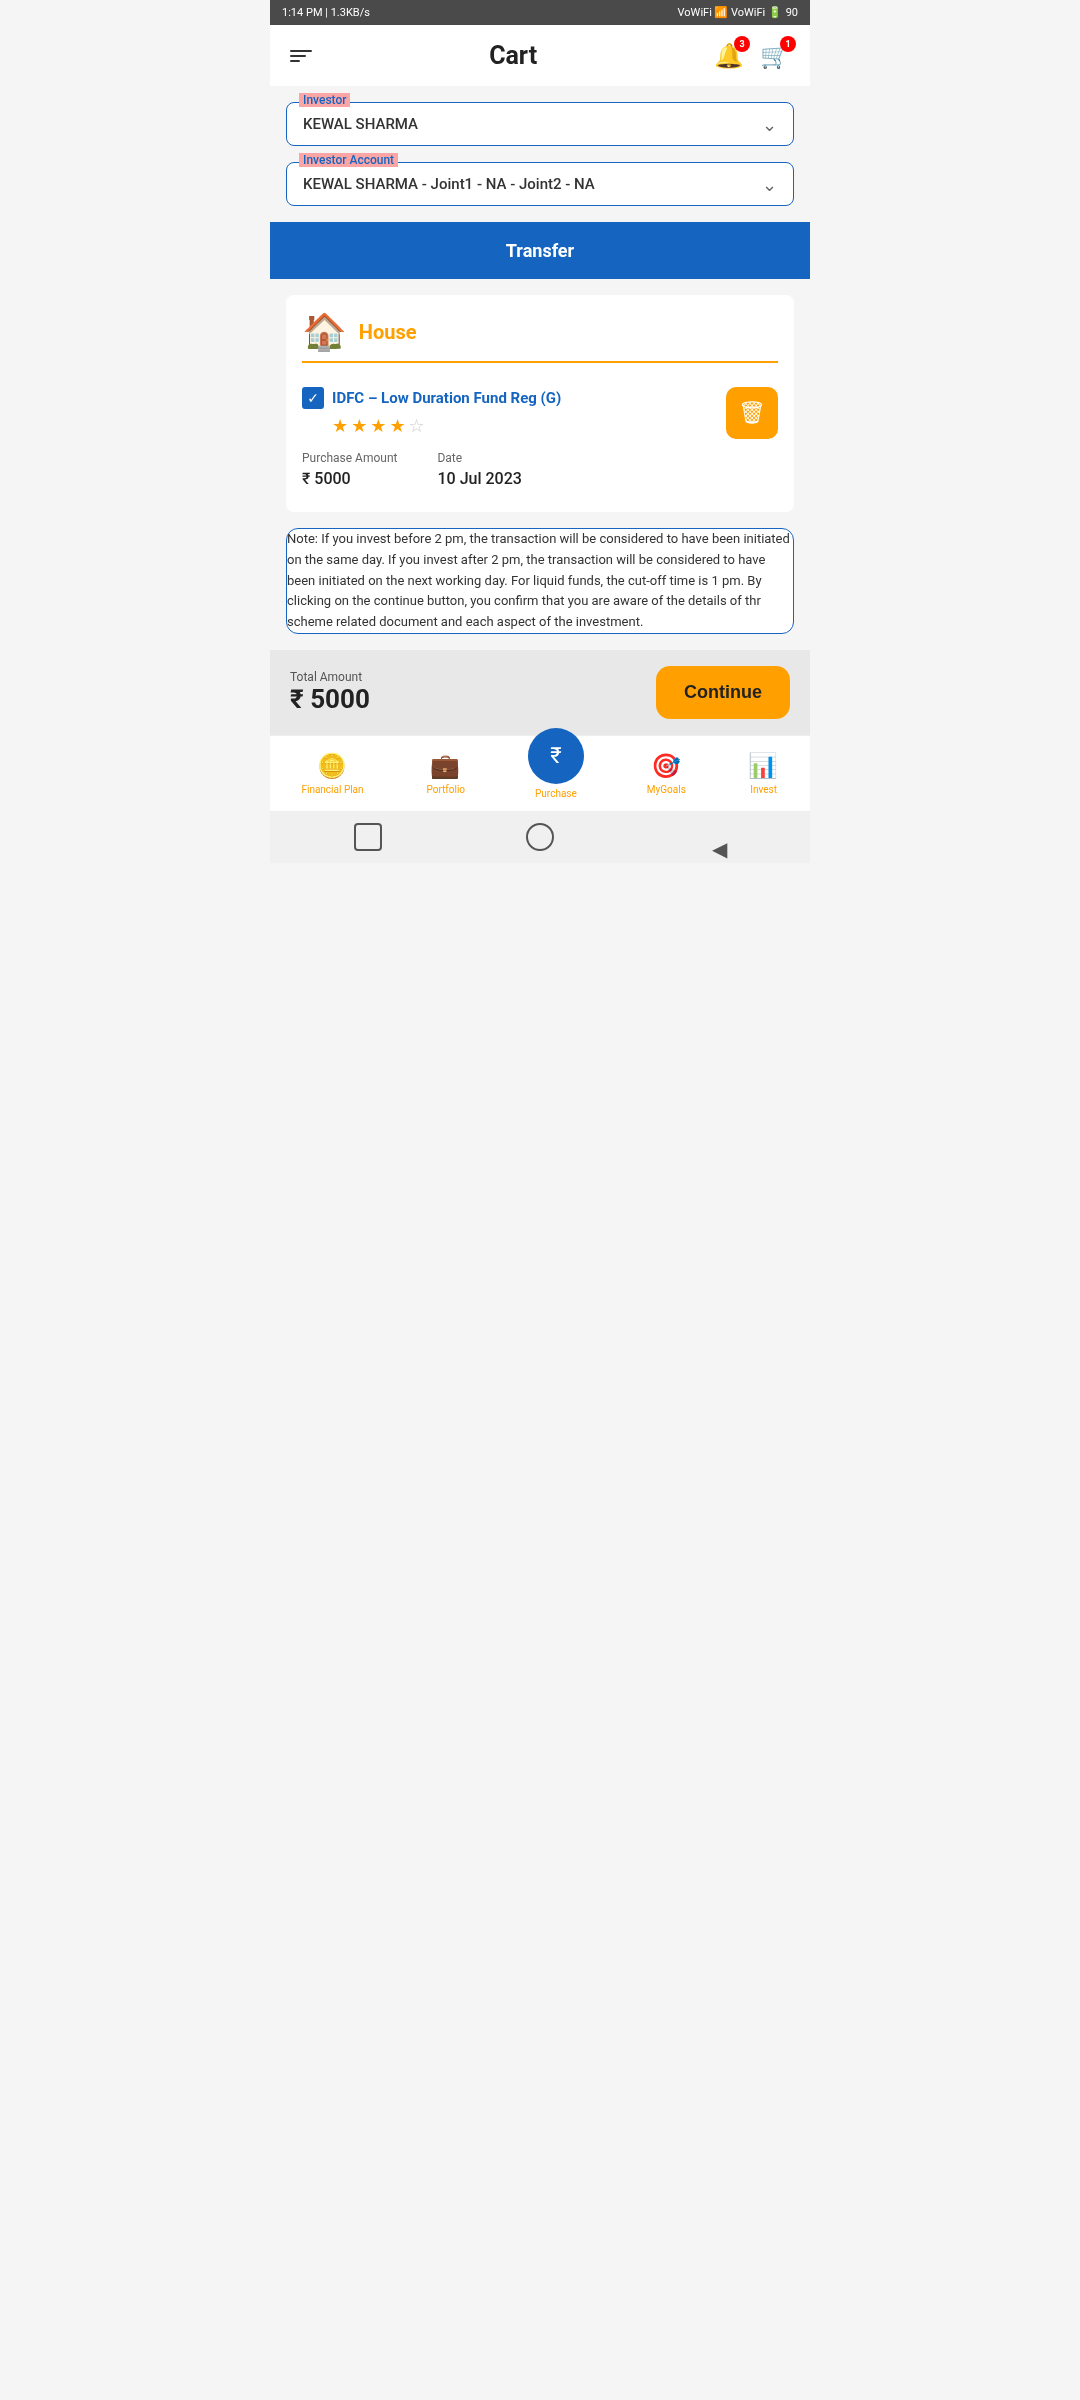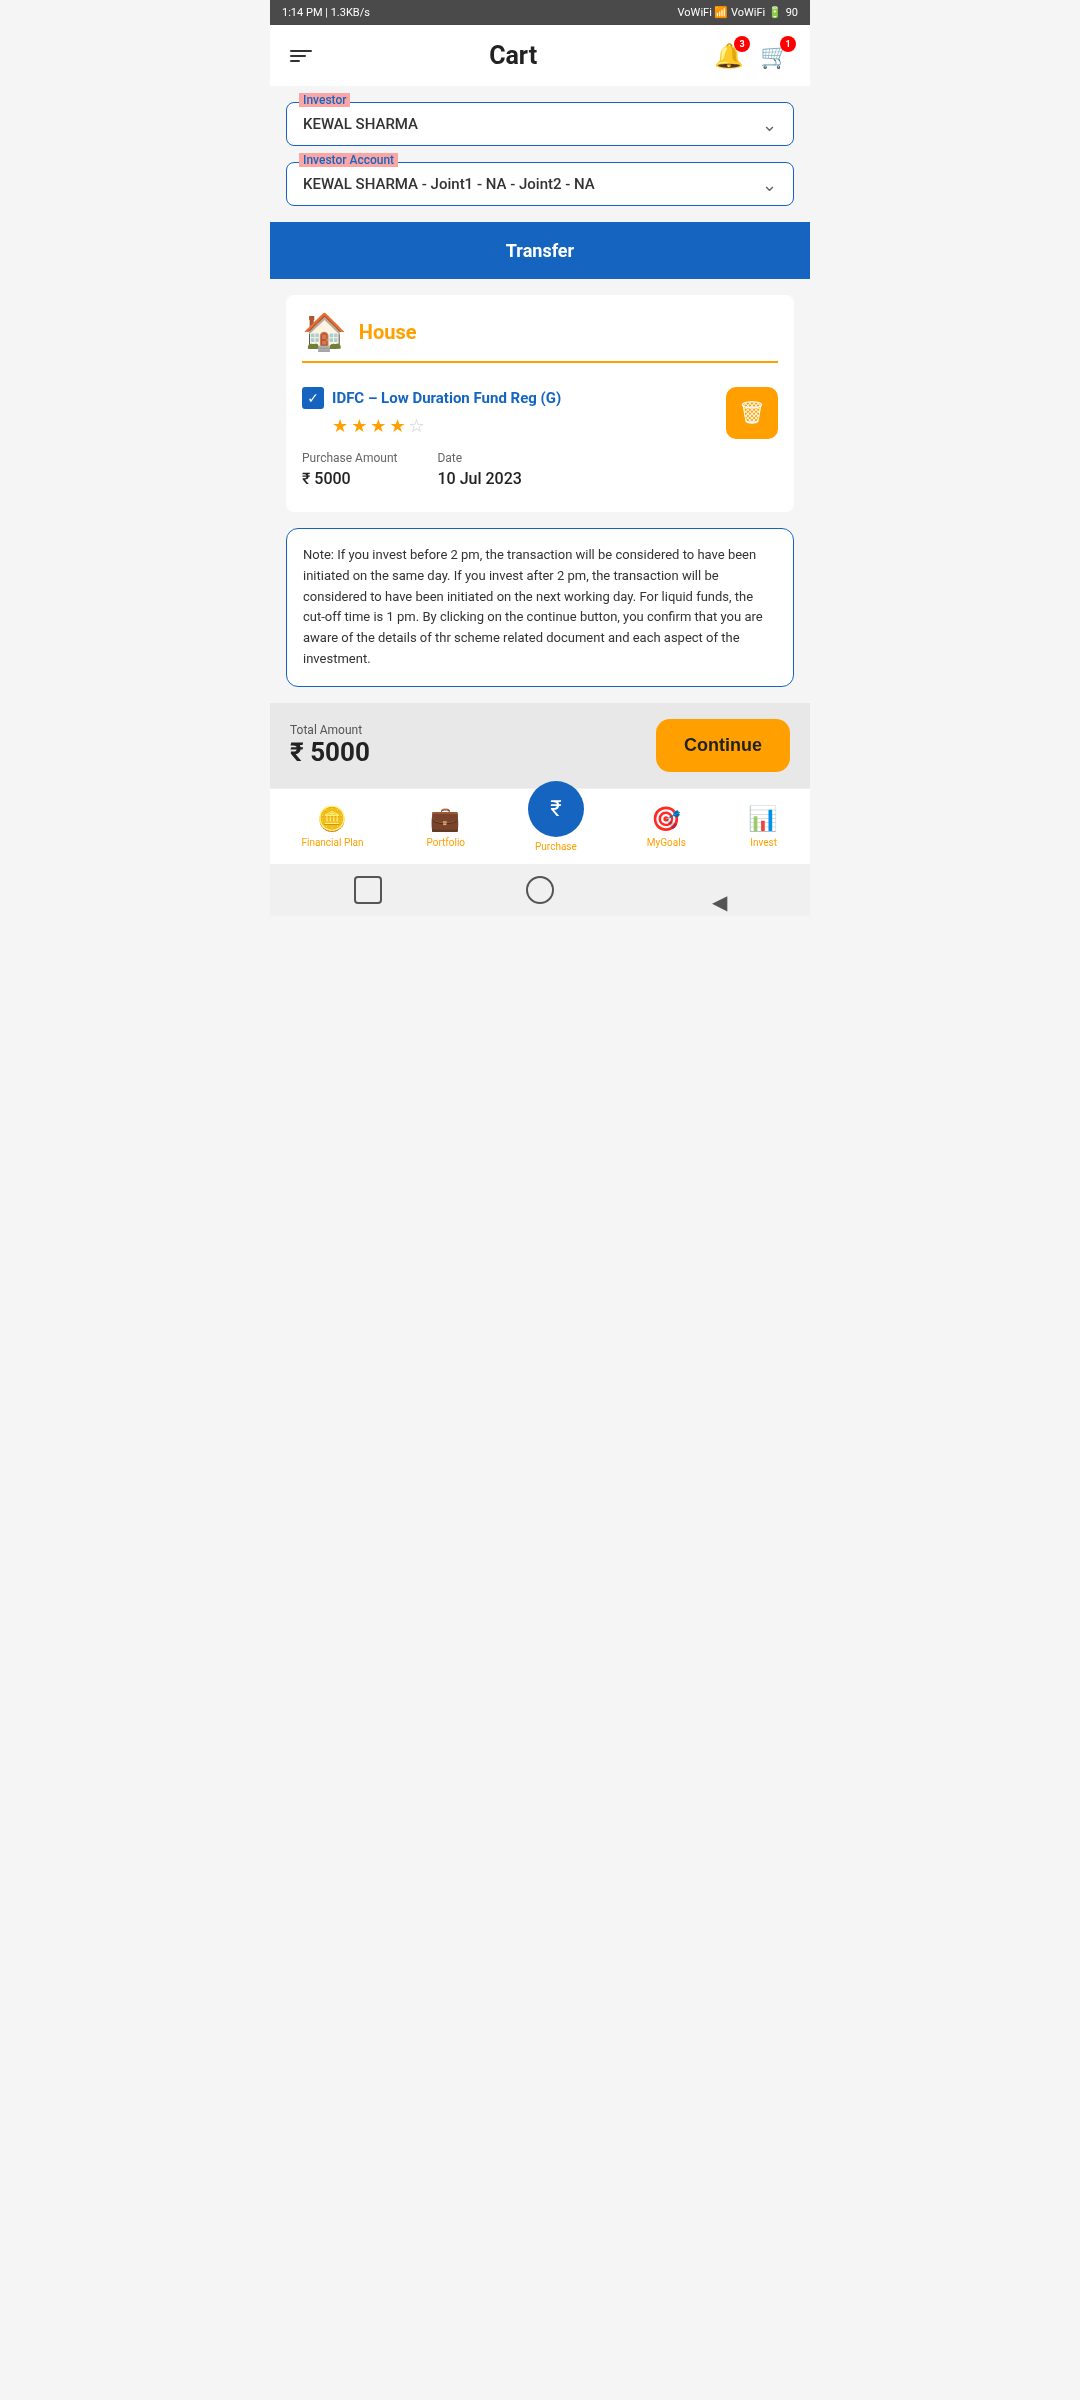--- a/index.html
+++ b/index.html
@@ -211,21 +211,21 @@
       margin-bottom: 4px;
     }
     .detail-value {
       font-size: 16px;
       color: #222;
       font-weight: 500;
     }
     .note-box {
       border: 1.5px solid #1565C0;
       border-radius: 12px;
-      padding: 16px;
+      padding: 0;
       background: white;
       margin: 8px 0 16px;
     }
     .note-text {
       font-size: 13px;
       color: #333;
       line-height: 1.6;
     }
     .bottom-bar {
       background: #e8e8e8;

